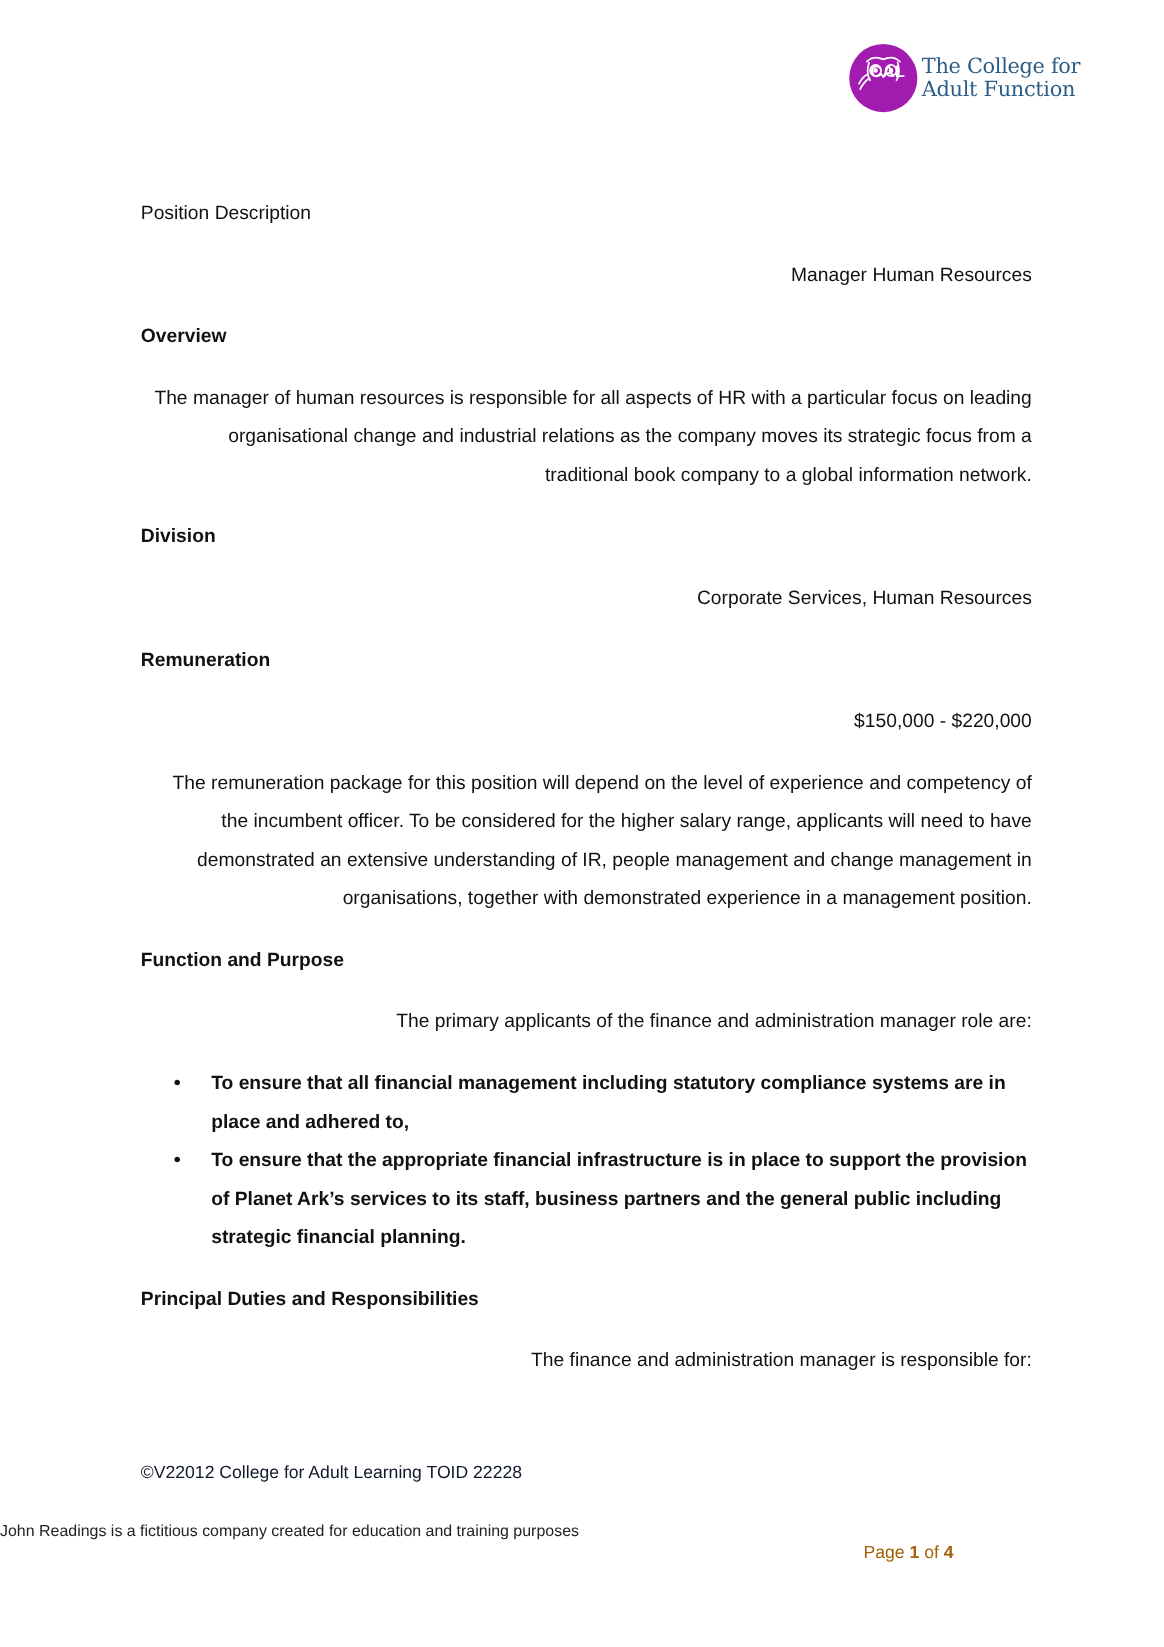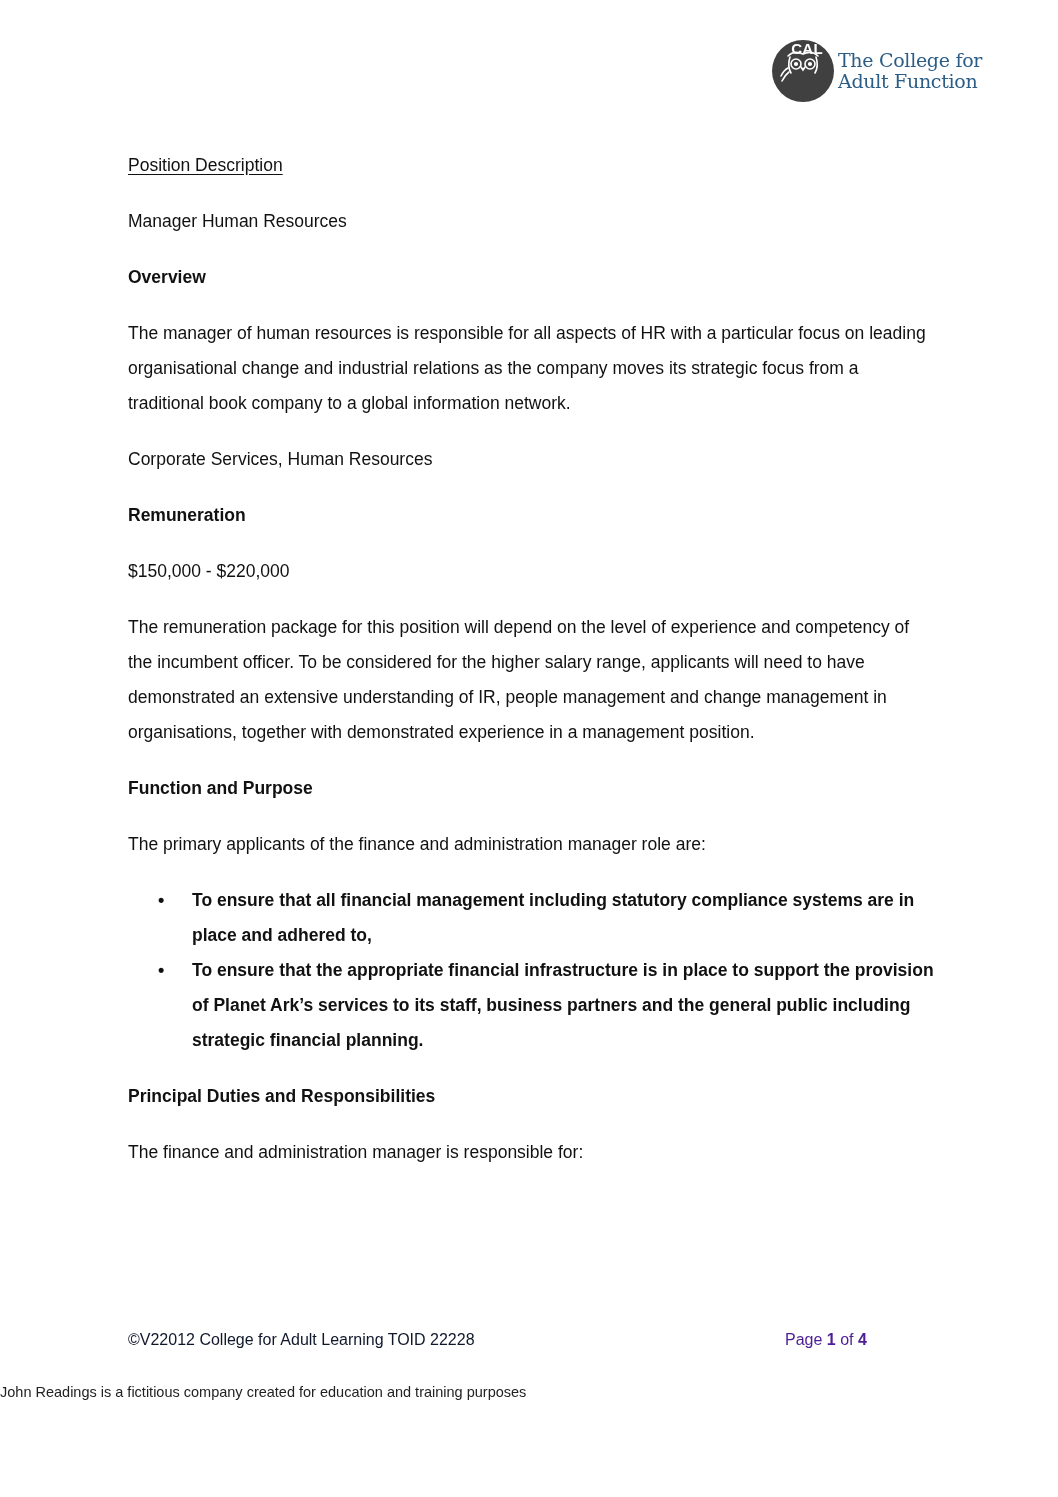--- a/index.html
+++ b/index.html
@@ -13,24 +13,24 @@
     .logo {
       position: absolute;
       left: 772px;
       top: 40px;
       display: flex;
       align-items: center;
     }
     .logo-badge {
       width: 62px; height: 62px;
       border-radius: 50%;
-      background: #404040;
+      background: #a21caf;
       position: relative;
       display: flex;
-      align-items: flex-start;
+      align-items: center;
       justify-content: center;
     }
     .logo-badge svg { position: absolute; left: 0; top: 0; }
     .logo-cal {
       position: relative;
       color: #ffffff;
       font-weight: bold;
       font-size: 15px;
       margin-bottom: 11px;
       margin-left: 8px;
@@ -46,42 +46,42 @@
     }
     .content {
       position: absolute;
       left: 128px;
       top: 148px;
       width: 810px;
       font-size: 17.5px;
       line-height: 35px;
     }
     .title {
-      text-decoration: underline;
       text-underline-offset: 3px;
       margin-bottom: 21px;
+      margin-top: 28px;
     }
-    .p { margin-bottom: 21px; }
+    .p { margin-bottom: 21px; text-align: right; }
     .heading { margin-bottom: 21px; color: #111; font-weight: bold; }
     ul.bullets { list-style: none; margin-bottom: 21px; margin-top: 4px; font-weight: bold; }
     ul.bullets li { position: relative; padding-left: 64px; }
     ul.bullets li::before {
       content: "\2022";
       position: absolute;
       left: 30px;
       top: 0;
       font-size: 18px;
     }
     .footer-left {
       position: absolute; left: 128px; top: 1331px;
       font-size: 16px; color: #0f172a;
     }
     .footer-right {
-      position: absolute; left: 785px; top: 1331px;
-      font-size: 16px; color: #4c1d95;
+      position: absolute; left: 785px; top: 1403px;
+      font-size: 16px; color: #a16207;
     }
     .footer-right b { font-weight: bold; }
     .disclaimer {
       position: absolute; left: 0; width: 848px; top: 1384px;
       text-align: left; font-size: 14.5px; color: #222;
     }
   </style>
 </head>
 <body>
 
@@ -109,20 +109,21 @@
   </div>
 </div>
 
 <div class="content">
   <div class="title">Position Description</div>
   <div class="p">Manager Human Resources</div>
 
   <div class="heading">Overview</div>
   <div class="p">The manager of human resources is responsible for all aspects of HR with a particular focus on leading organisational change and industrial relations as the company moves its strategic focus from a traditional book company to a global information network.</div>
 
+  <div class="heading">Division</div>
   <div class="p">Corporate Services, Human Resources</div>
 
   <div class="heading">Remuneration</div>
   <div class="p">$150,000 - $220,000</div>
   <div class="p">The remuneration package for this position will depend on the level of experience and competency of the incumbent officer. To be considered for the higher salary range, applicants will need to have demonstrated an extensive understanding of IR, people management and change management in organisations, together with demonstrated experience in a management position.</div>
 
   <div class="heading">Function and Purpose</div>
   <div class="p">The primary applicants of the finance and administration manager role are:</div>
   <ul class="bullets">
     <li>To ensure that all financial management including statutory compliance systems are in place and adhered to,</li>

